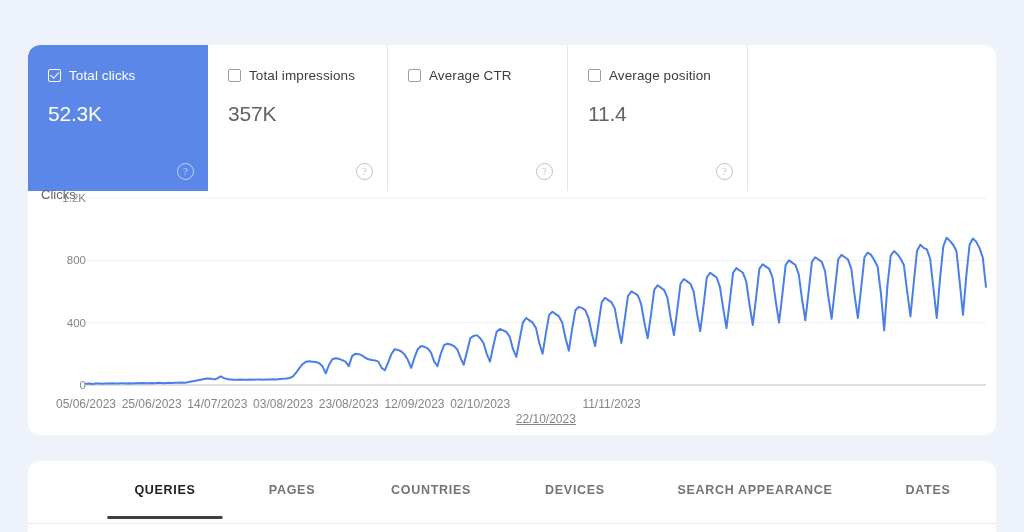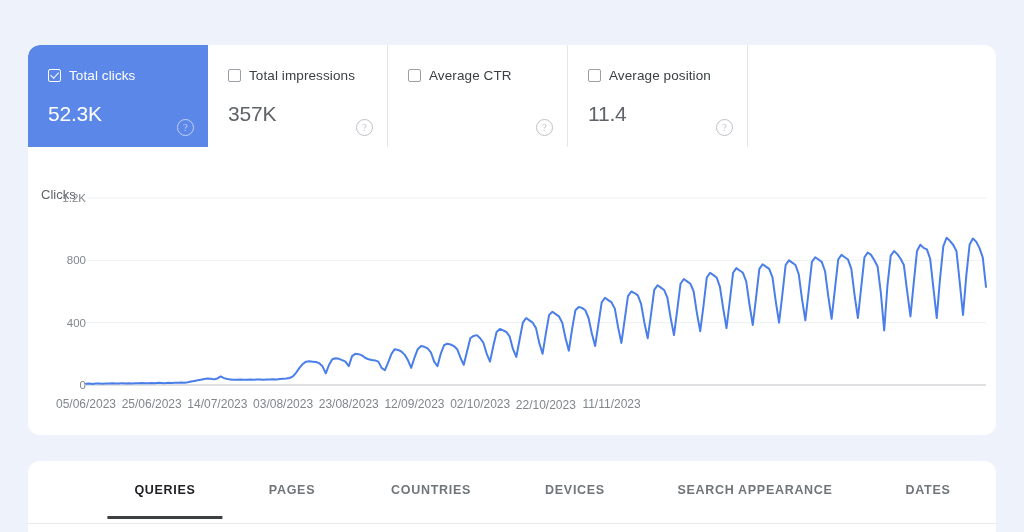--- a/index.html
+++ b/index.html
@@ -34,21 +34,21 @@
   
   .cards-row {
     position: absolute;
     left: 0; top: 0;
     height: 113px;
     display: flex;
   }
   .metric-card {
     position: relative;
     width: 180px;
-    height: 102px;
+    height: 146px;
     padding: 22px 18px 0 20px;
     border-right: 1px solid #e4e6e9;
     background: #ffffff;
     cursor: pointer;
   }
   .metric-card.active {
     background: #5b87e8;
     border-right: none;
     border-top-left-radius: 12px;
   }
@@ -234,21 +234,21 @@
         <path d="M 58.00 225.75 L 61.28 225.60 L 64.57 225.91 L 67.85 225.44 L 71.14 225.60 L 74.42 225.75 L 77.71 225.44 L 80.99 225.60 L 84.28 225.29 L 87.56 225.44 L 90.85 225.60 L 94.13 225.13 L 97.42 225.44 L 100.70 225.29 L 103.99 225.44 L 107.27 225.13 L 110.55 225.29 L 113.84 224.97 L 117.12 225.13 L 120.41 225.29 L 123.69 224.97 L 126.98 225.13 L 130.26 224.82 L 133.55 224.97 L 136.83 225.13 L 140.12 224.82 L 143.40 224.97 L 146.69 224.66 L 149.97 224.82 L 153.26 224.51 L 156.54 224.66 L 159.82 224.19 L 163.11 223.57 L 166.39 222.95 L 169.68 222.32 L 172.96 221.70 L 176.25 221.08 L 179.53 220.46 L 182.82 220.77 L 186.10 221.39 L 189.39 220.46 L 192.67 218.43 L 195.96 220.14 L 199.24 221.08 L 202.53 221.39 L 205.81 221.70 L 209.09 221.86 L 212.38 221.55 L 215.66 221.70 L 218.95 221.86 L 222.23 221.55 L 225.52 221.70 L 228.80 221.39 L 232.09 221.55 L 235.37 221.70 L 238.66 221.39 L 241.94 221.55 L 245.23 221.23 L 248.51 221.39 L 251.80 221.08 L 255.08 220.77 L 258.36 220.46 L 261.65 219.99 L 264.93 218.43 L 268.22 214.53 L 271.50 209.86 L 274.79 205.96 L 278.07 203.63 L 281.36 203.31 L 284.64 203.63 L 287.93 203.94 L 291.21 205.18 L 294.50 208.30 L 297.78 215.31 L 301.07 206.74 L 304.35 201.29 L 307.64 200.20 L 310.92 200.82 L 314.20 202.07 L 317.49 203.63 L 320.77 208.30 L 324.06 198.17 L 327.34 195.83 L 330.63 196.15 L 333.91 197.39 L 337.20 199.73 L 340.48 201.29 L 343.77 202.07 L 347.05 202.38 L 350.34 203.63 L 353.62 209.86 L 356.91 212.20 L 360.19 204.40 L 363.47 195.83 L 366.76 191.16 L 370.04 191.94 L 373.33 193.50 L 376.61 196.61 L 379.90 202.07 L 383.18 209.86 L 386.47 199.73 L 389.75 191.16 L 393.04 188.04 L 396.32 188.82 L 399.61 190.38 L 402.89 194.28 L 406.18 203.63 L 409.46 208.30 L 412.74 195.83 L 416.03 187.26 L 419.31 185.70 L 422.60 186.48 L 425.88 188.04 L 429.17 191.16 L 432.45 199.73 L 435.74 206.74 L 439.02 193.50 L 442.31 180.25 L 445.59 177.91 L 448.88 177.13 L 452.16 180.25 L 455.45 184.93 L 458.73 195.83 L 462.01 203.63 L 465.30 188.04 L 468.58 174.02 L 471.87 170.90 L 475.15 172.46 L 478.44 174.02 L 481.72 178.69 L 485.01 191.16 L 488.29 198.95 L 491.58 181.81 L 494.86 164.67 L 498.15 159.99 L 501.43 162.33 L 504.72 164.67 L 508.00 170.12 L 511.28 184.93 L 514.57 195.83 L 517.85 175.57 L 521.14 156.88 L 524.42 153.76 L 527.71 156.10 L 530.99 158.43 L 534.28 164.67 L 537.56 180.25 L 540.85 192.72 L 544.13 170.90 L 547.42 152.20 L 550.70 149.08 L 553.99 149.86 L 557.27 152.20 L 560.55 159.99 L 563.84 175.57 L 567.12 188.04 L 570.41 166.22 L 573.69 144.41 L 576.98 139.73 L 580.26 142.07 L 583.55 144.41 L 586.83 150.64 L 590.12 169.34 L 593.40 184.93 L 596.69 161.55 L 599.97 138.18 L 603.26 133.50 L 606.54 135.06 L 609.82 137.40 L 613.11 145.97 L 616.39 164.67 L 619.68 180.25 L 622.96 156.88 L 626.25 131.94 L 629.53 127.27 L 632.82 129.60 L 636.10 131.94 L 639.39 139.73 L 642.67 159.99 L 645.96 177.13 L 649.24 152.20 L 652.53 125.71 L 655.81 121.03 L 659.09 123.37 L 662.38 125.71 L 665.66 133.50 L 668.95 155.32 L 672.23 173.24 L 675.52 147.53 L 678.80 119.48 L 682.09 114.80 L 685.37 117.14 L 688.66 119.48 L 691.94 128.82 L 695.23 150.64 L 698.51 170.12 L 701.80 142.85 L 705.08 114.80 L 708.36 110.13 L 711.65 112.46 L 714.93 114.80 L 718.22 123.37 L 721.50 146.75 L 724.79 167.00 L 728.07 139.73 L 731.36 110.90 L 734.64 106.23 L 737.93 108.57 L 741.21 110.90 L 744.50 119.48 L 747.78 143.63 L 751.07 164.67 L 754.35 136.62 L 757.64 107.01 L 760.92 102.33 L 764.20 104.67 L 767.49 107.01 L 770.77 116.36 L 774.06 141.29 L 777.34 162.33 L 780.63 133.50 L 783.91 103.89 L 787.20 99.22 L 790.48 101.55 L 793.77 103.89 L 797.05 113.24 L 800.34 138.95 L 803.62 160.77 L 806.91 131.16 L 810.19 101.55 L 813.47 96.88 L 816.76 99.22 L 820.04 101.55 L 823.33 110.90 L 826.61 137.40 L 829.90 159.99 L 833.18 129.60 L 836.47 99.22 L 839.75 94.54 L 843.04 96.88 L 846.32 102.33 L 849.61 108.57 L 852.89 135.06 L 856.18 172.46 L 859.46 127.27 L 862.74 97.66 L 866.03 92.98 L 869.31 96.10 L 872.60 100.77 L 875.88 107.01 L 879.17 133.50 L 882.45 158.43 L 885.74 124.93 L 889.02 92.98 L 892.31 86.75 L 895.59 89.87 L 898.88 91.43 L 902.16 100.77 L 905.45 130.38 L 908.73 159.99 L 912.01 121.03 L 915.30 88.31 L 918.58 79.74 L 921.87 82.85 L 925.15 86.75 L 928.44 92.98 L 931.72 124.15 L 935.01 156.88 L 938.29 117.92 L 941.58 86.75 L 944.86 80.52 L 948.15 83.63 L 951.43 89.87 L 954.72 99.22 L 958.00 128.82" fill="none" stroke="#4a7ee8" stroke-width="2" stroke-linejoin="round" stroke-linecap="round"></path>
       </svg>
     <div id="xtick-wrap">
         <div class="xtick" style="left: 58px; top: 239px;">05/06/2023</div>
         <div class="xtick" style="left: 123.693px; top: 239px;">25/06/2023</div>
         <div class="xtick" style="left: 189.387px; top: 239px;">14/07/2023</div>
         <div class="xtick" style="left: 255.08px; top: 239px;">03/08/2023</div>
         <div class="xtick" style="left: 320.774px; top: 239px;">23/08/2023</div>
         <div class="xtick" style="left: 386.467px; top: 239px;">12/09/2023</div>
         <div class="xtick" style="left: 452.161px; top: 239px;">02/10/2023</div>
-        <div class="xtick" style="left: 517.854px; top: 240px;">22/10/2023</div>
+        <div class="xtick" style="left: 517.854px; top: 254px; text-decoration: underline;">22/10/2023</div>
         <div class="xtick" style="left: 583.547px; top: 239px;">11/11/2023</div>
       </div>
   </div>
 </div>
 
 <div class="panel" id="tabs-panel">
   <div class="tabs" id="tabs">
       <div class="tab active" style="position: absolute; left: 137px; top: 22px; transform: translateX(-50%);">QUERIES</div>
       <div class="tab" style="position: absolute; left: 264px; top: 22px; transform: translateX(-50%);">PAGES</div>
       <div class="tab" style="position: absolute; left: 403px; top: 22px; transform: translateX(-50%);">COUNTRIES</div>

